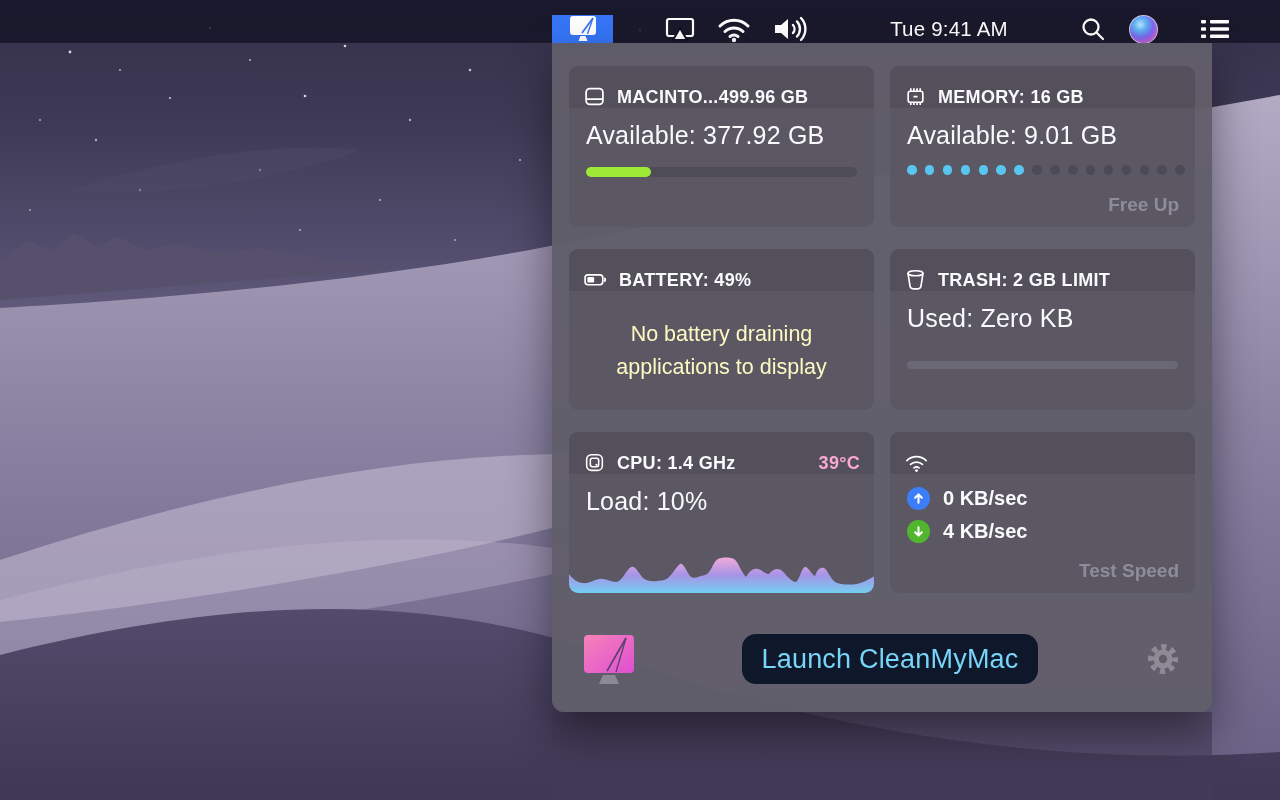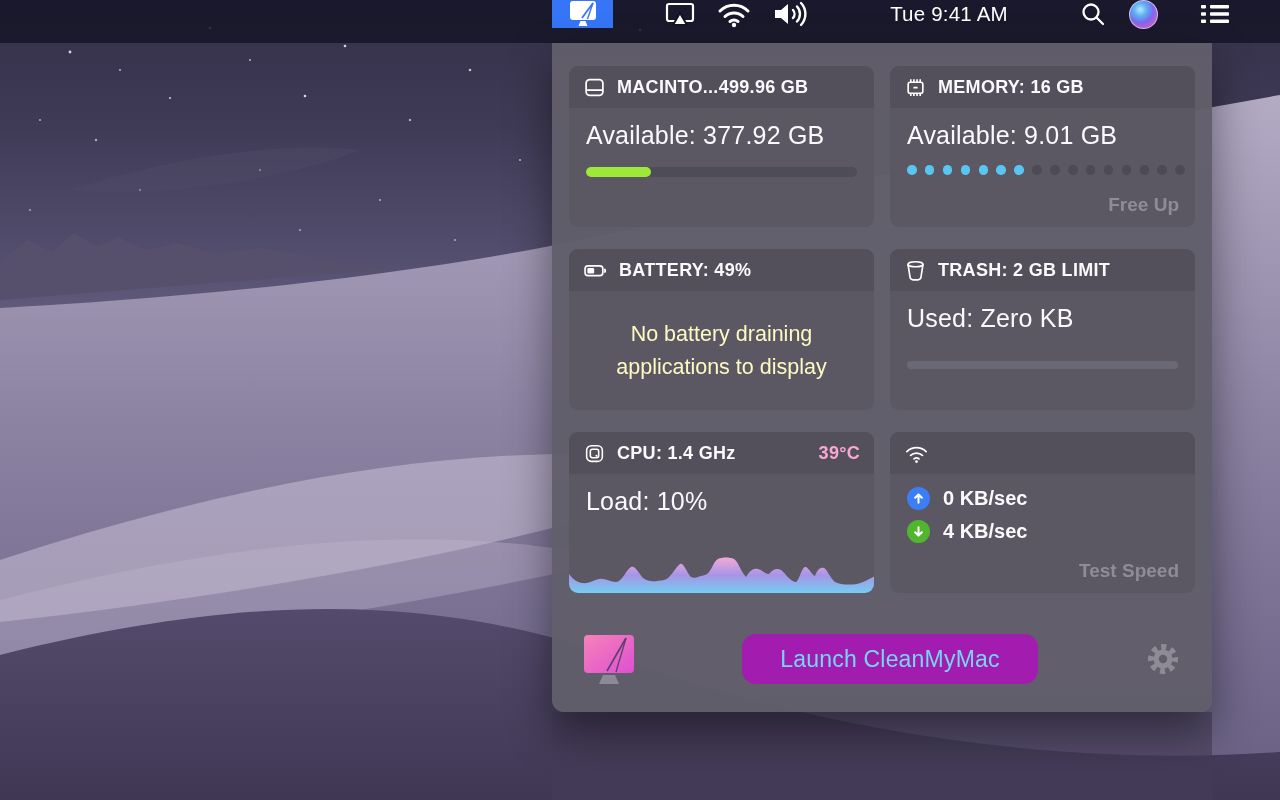--- a/index.html
+++ b/index.html
@@ -8,39 +8,39 @@
 
   
   .wallpaper { position:absolute; inset:0;
     background:linear-gradient(180deg,#343049 0%, #3f3b57 16%, #544e6e 32%,
       #6f6889 46%, #8a82a0 58%, #968da9 66%, #8a819d 100%); }
   .wallpaper svg { position:absolute; inset:0; }
 
   
   .menubar { position:absolute; left:0; top:0; width:1280px; height:43px;
     background:rgba(21,19,38,0.82); }
-  .mb-item { position:absolute; top:0; height:28px; display:flex;
+  .mb-item { position:absolute; top:15px; height:28px; display:flex;
     align-items:center; justify-content:center; color:#fff; }
   .cmm-extra { left:552px; width:61px; background:#3575f6; }
   .clock { font-size:20.5px; font-weight:500; letter-spacing:0.2px; white-space:nowrap; }
   .siri-orb { width:29px; height:29px; border-radius:50%;
     border:1.5px solid rgba(220,220,230,0.75);
     background:radial-gradient(circle at 38% 32%, #b5e9ff 0%, #5fb0f4 26%,
       #7a6af0 52%, #c25ed8 74%, #343058 100%); }
 
   
   .panel { position:absolute; left:552px; top:43px; width:660px; height:669px;
     background:rgba(97,94,106,0.97); border-radius:0 0 12px 12px;
     box-shadow:0 20px 45px rgba(0,0,0,0.45); }
   .grid { display:grid; grid-template-columns:1fr 1fr; gap:22px 16px;
     padding:23px 17px 0 17px; }
   .card { height:161px; border-radius:9px; background:#5b5864;
     overflow:hidden; display:flex; flex-direction:column; }
   .card-header { height:42px; flex:none; background:#534f5b; display:flex;
-    align-items:center; gap:11px; padding:0 14px; color:#fafafc;
+    align-items:flex-end; gap:11px; padding:0 14px; color:#fafafc;
     font-weight:700; font-size:18px; letter-spacing:0.3px; white-space:nowrap; }
   .card-body { flex:1; position:relative; padding:13px 17px; color:#fafafc; }
   .big-text { font-size:25px; letter-spacing:0.2px; }
   .temp { margin-left:auto; color:#f9a8d4; }
   .ghost-link { position:absolute; right:16px; bottom:11px; color:#8f8c99;
     font-weight:700; font-size:19px; }
 
   .track { height:10px; border-radius:5px; background:#4e4c56; margin-top:17px; }
   .track .fill { height:100%; border-radius:5px; background:#9ee837; }
   .track-light { height:8px; border-radius:4px; background:#6b6876; margin-top:28px; }
@@ -58,21 +58,21 @@
   .net-row { display:flex; align-items:flex-start; gap:13px; margin-bottom:10px;
     font-size:20px; font-weight:700; }
   .net-bubble { width:23px; height:23px; border-radius:50%; flex:none;
     display:flex; align-items:center; justify-content:center; }
   .net-up { background:#3c7ef8; }
   .net-down { background:#52b52e; }
 
   
   .footer { display:flex; align-items:center; margin-top:36px; padding:0 26px; height:60px; }
   .launch-btn { margin:0 auto; width:296px; height:50px; border:none;
-    border-radius:14px; background:#a21caf; color:#77d5f7; font-size:23px;
+    border-radius:14px; background:#0f172a; color:#77d5f7; font-size:27px;
     font-family:"Liberation Sans", sans-serif; letter-spacing:0.2px; cursor:pointer; }
   .gear-wrap { width:46px; height:46px; display:flex; align-items:center; justify-content:center; }
 </style>
 </head>
 <body>
 
 <div class="wallpaper">
   <svg width="1280" height="800" viewBox="0 0 1280 800">
     <defs>
       <linearGradient id="duneMain" x1="0" y1="0" x2="0" y2="1">

